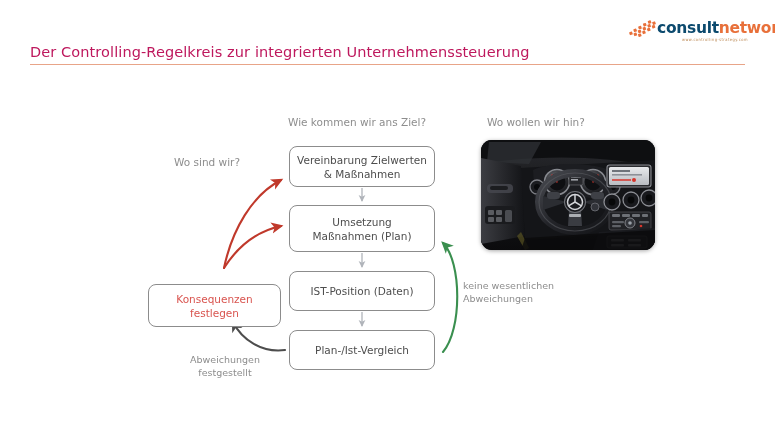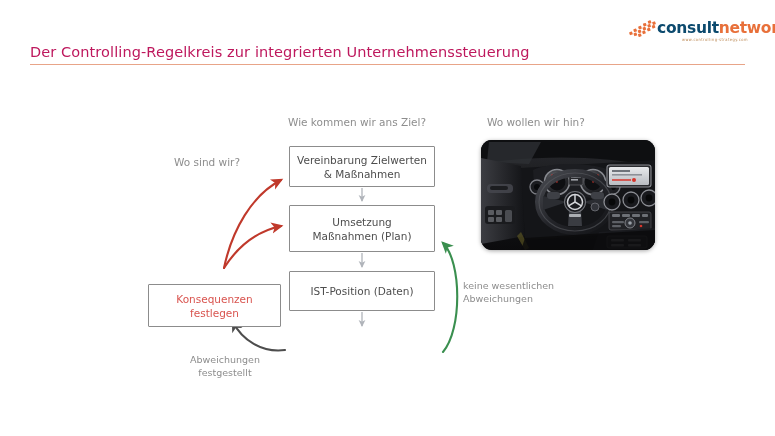--- a/index.html
+++ b/index.html
@@ -92,21 +92,21 @@
   }
   #q-left   { left: 174px; top: 116px; margin-top: 40px; }
   #q-center { left: 288px; top: 116px; }
   #q-right  { left: 487px; top: 116px; }
 
   
   .node {
     position: absolute;
     box-sizing: border-box;
     border: 1.1px solid #8c8c8c;
-    border-radius: 1px;
+    border-radius: 8px;
     background: #ffffff;
     display: flex;
     align-items: center;
     justify-content: center;
     text-align: center;
     font-size: 10.5px;
     line-height: 14px;
     color: #4d4d4d;
     padding: 2px 6px;
   }
@@ -353,20 +353,23 @@
   </div>
 
   <div class="node" id="node-umsetzung">
     <span><span>Umsetzung</span><br><span>Maßnahmen (Plan)</span></span>
   </div>
 
   <div class="node" id="node-ist">
     <span>IST-Position (Daten)</span>
   </div>
 
+  <div class="node" id="node-plan-ist">
+    <span>Plan-/Ist-Vergleich</span>
+  </div>
 
   <div class="node accent" id="node-konsequenzen">
     <span><span>Konsequenzen</span><br><span>festlegen</span></span>
   </div>
 
   <div class="edge-label" id="label-keine">
     <span>keine wesentlichen</span><br>
     <span>Abweichungen</span>
   </div>
 

